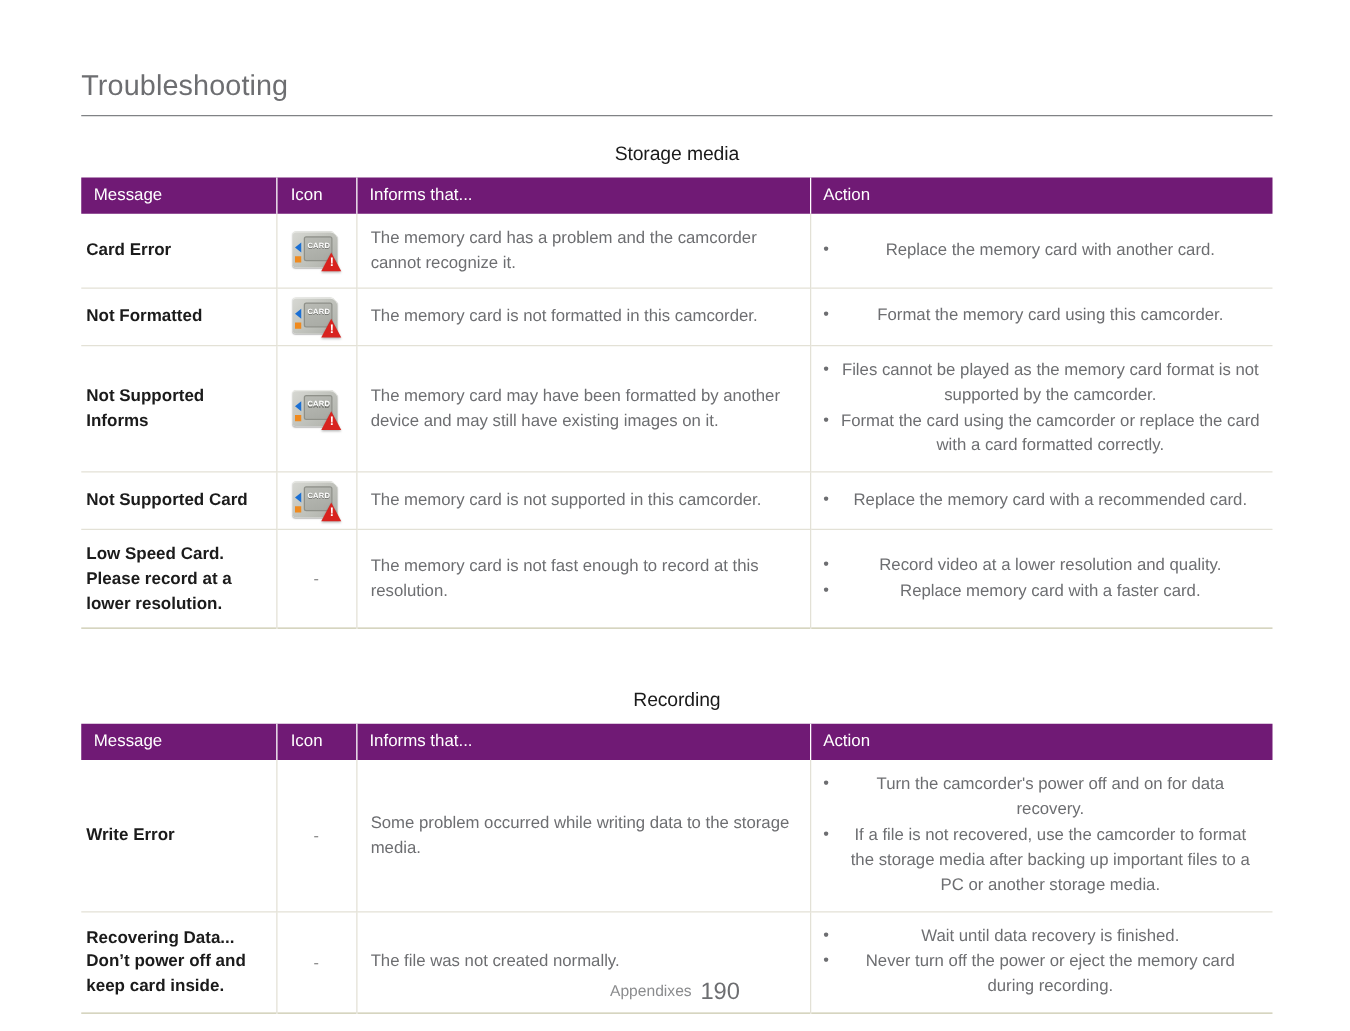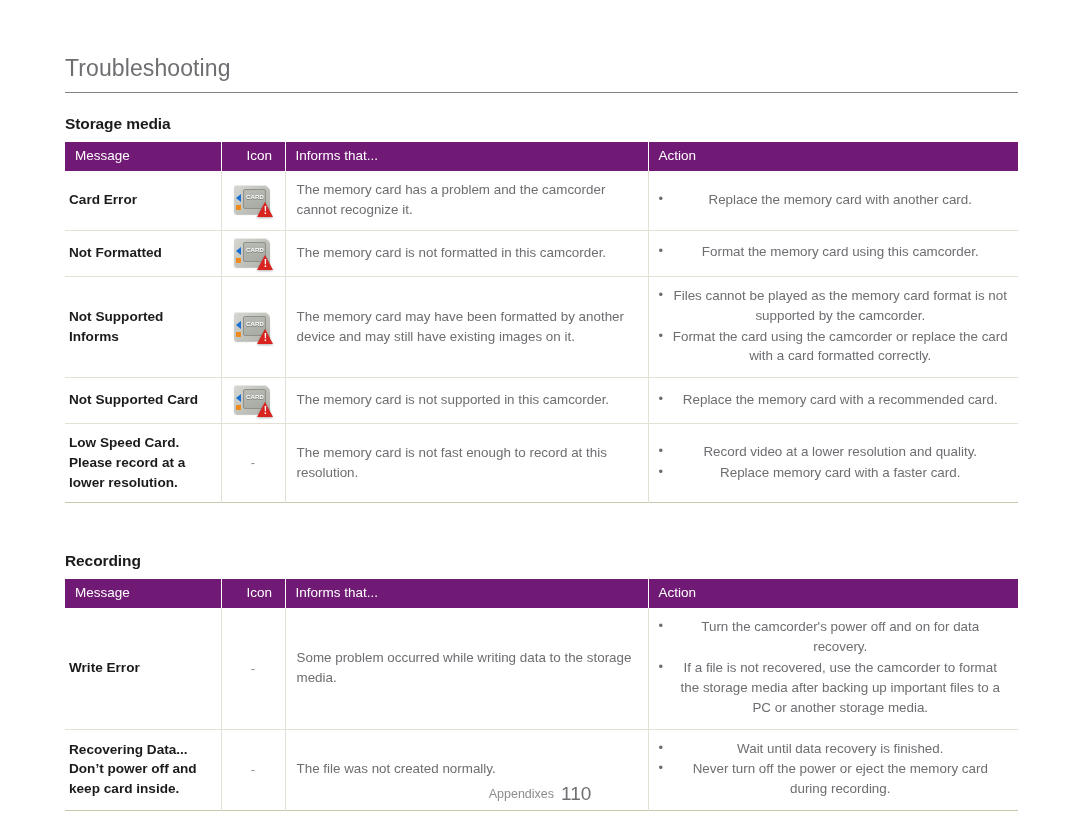--- a/index.html
+++ b/index.html
@@ -41,24 +41,25 @@
   .title-rule {
     height: 1px;
     background: #808285;
     width: 100%;
     margin-bottom: 22px;
   }
 
   
   .section-heading {
     font-size: 15.5px;
-    font-weight: bold;
+    font-weight: normal;
     color: #1b1b1b;
     margin: 0 0 9px 0;
     letter-spacing: -0.1px;
+    text-align: center;
   }
 
   
   table.msgtable {
     border-collapse: collapse;
     width: 953px;
     table-layout: fixed;
     border-bottom: 1.5px solid #c9c7ac;
   }
   table.msgtable col.c-msg   { width: 156px; }
@@ -72,21 +73,21 @@
     font-size: 13.5px;
     font-weight: normal;
     text-align: left;
     padding: 6px 0 7px 10px;
     border-right: 1px solid #ffffff;
     line-height: 1.2;
     height: 16px;
     vertical-align: middle;
   }
   thead th.last { border-right: none; }
-  thead th.icon-h { padding-left: 25px; }
+  thead th.icon-h { padding-left: 11px; }
 
   tbody td {
     border-right: 1px solid #e3e1d6;
     border-bottom: 1px solid #e3e1d6;
     vertical-align: middle;
     padding: 9px 10px 10px 10px;
     font-size: 13.4px;
     line-height: 1.48;
     color: #6d6e71;
   }
@@ -418,15 +419,15 @@
             </ul>
           </td>
         </tr>
 
       </tbody>
     </table>
 
   </div>
 
   <div class="footer">
-    <span>Appendixes</span><span class="pageno">110</span>
+    <span>Appendixes</span><span class="pageno">190</span>
   </div>
 </div>
 
 </body></html>

